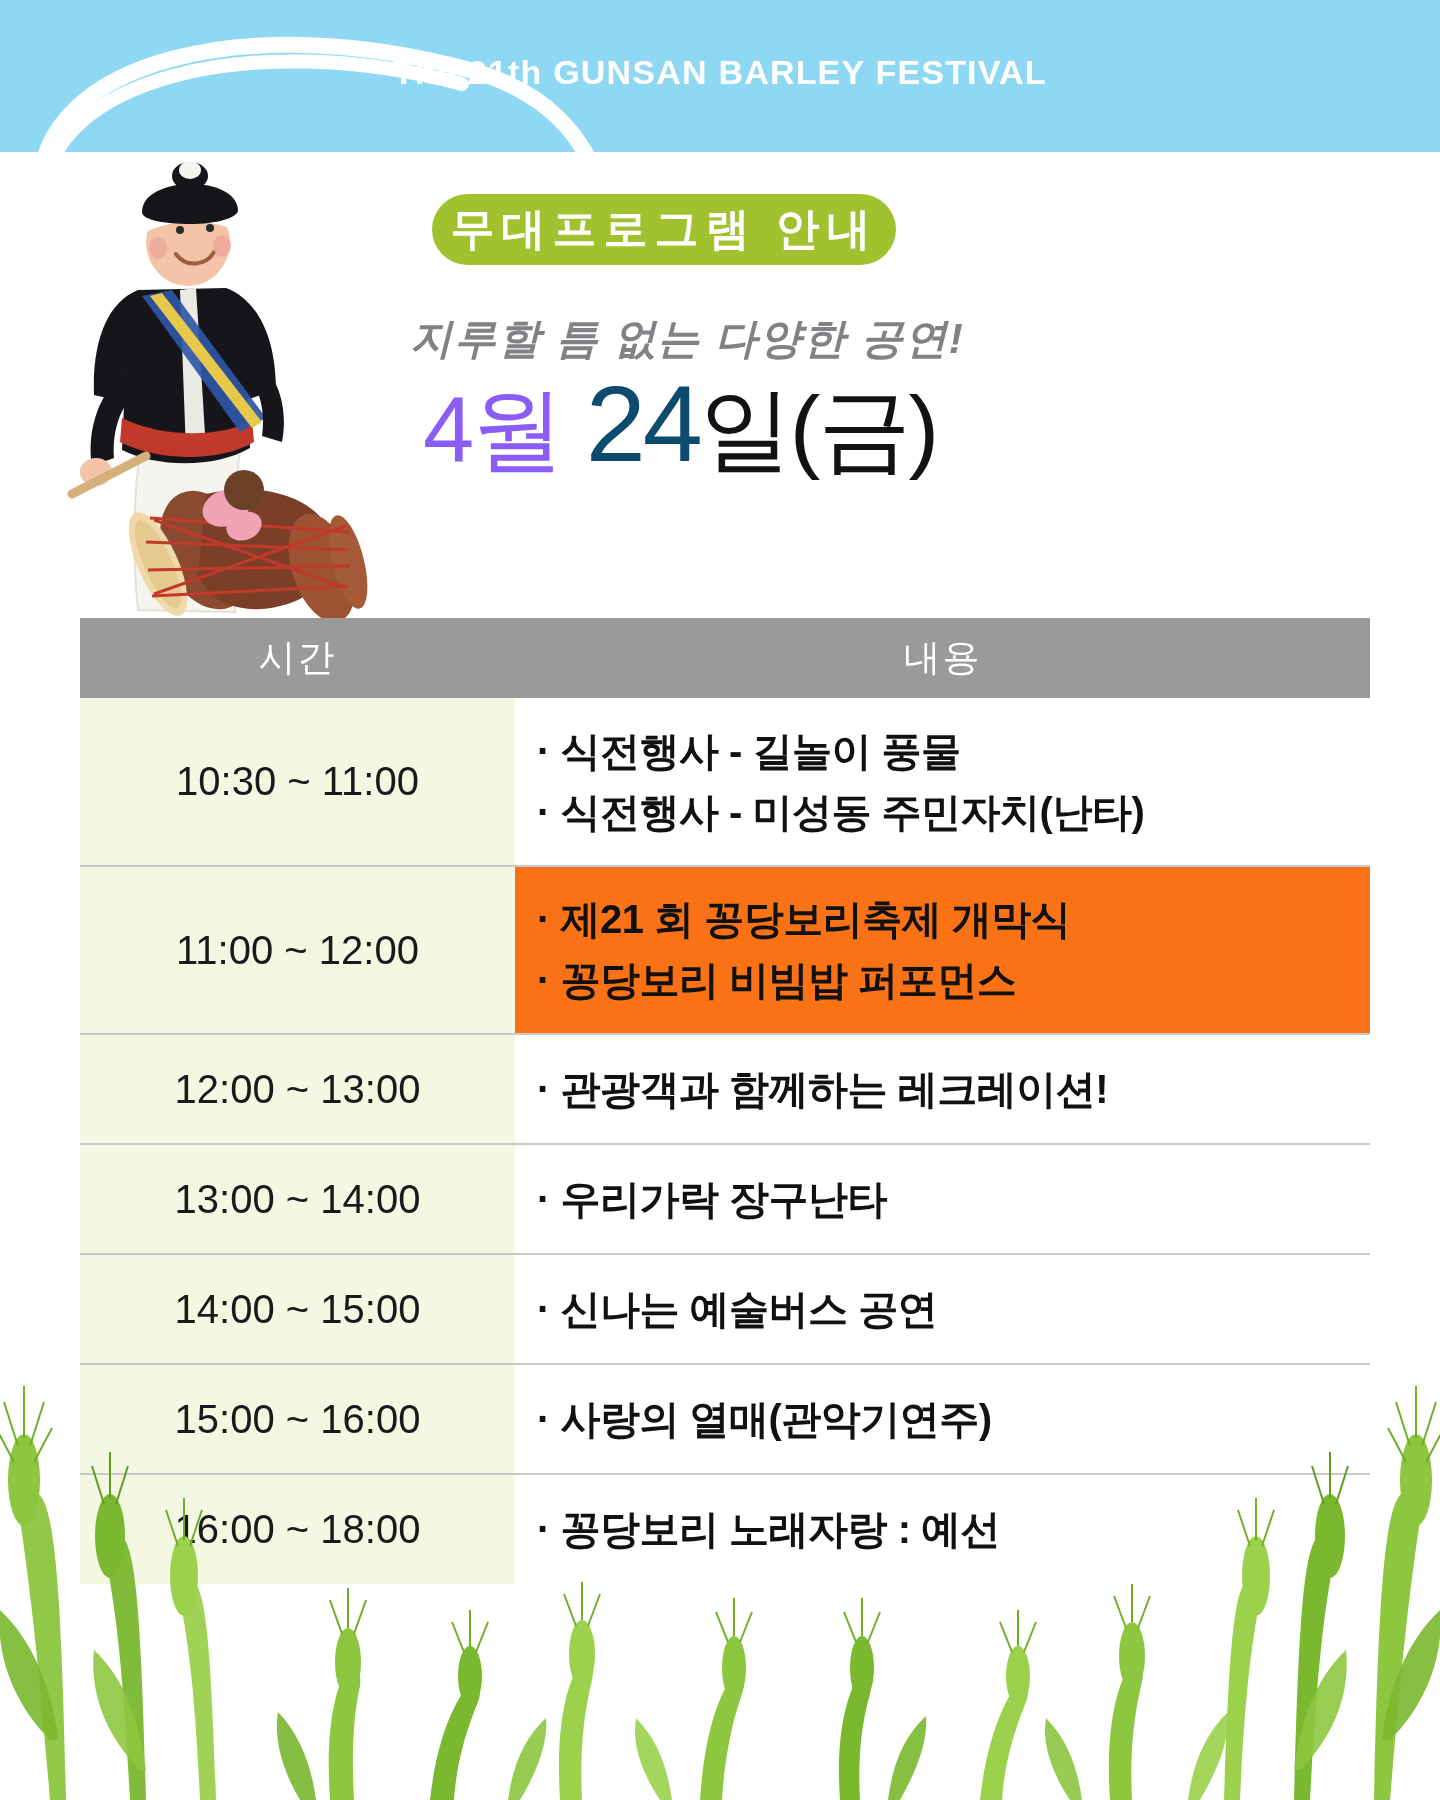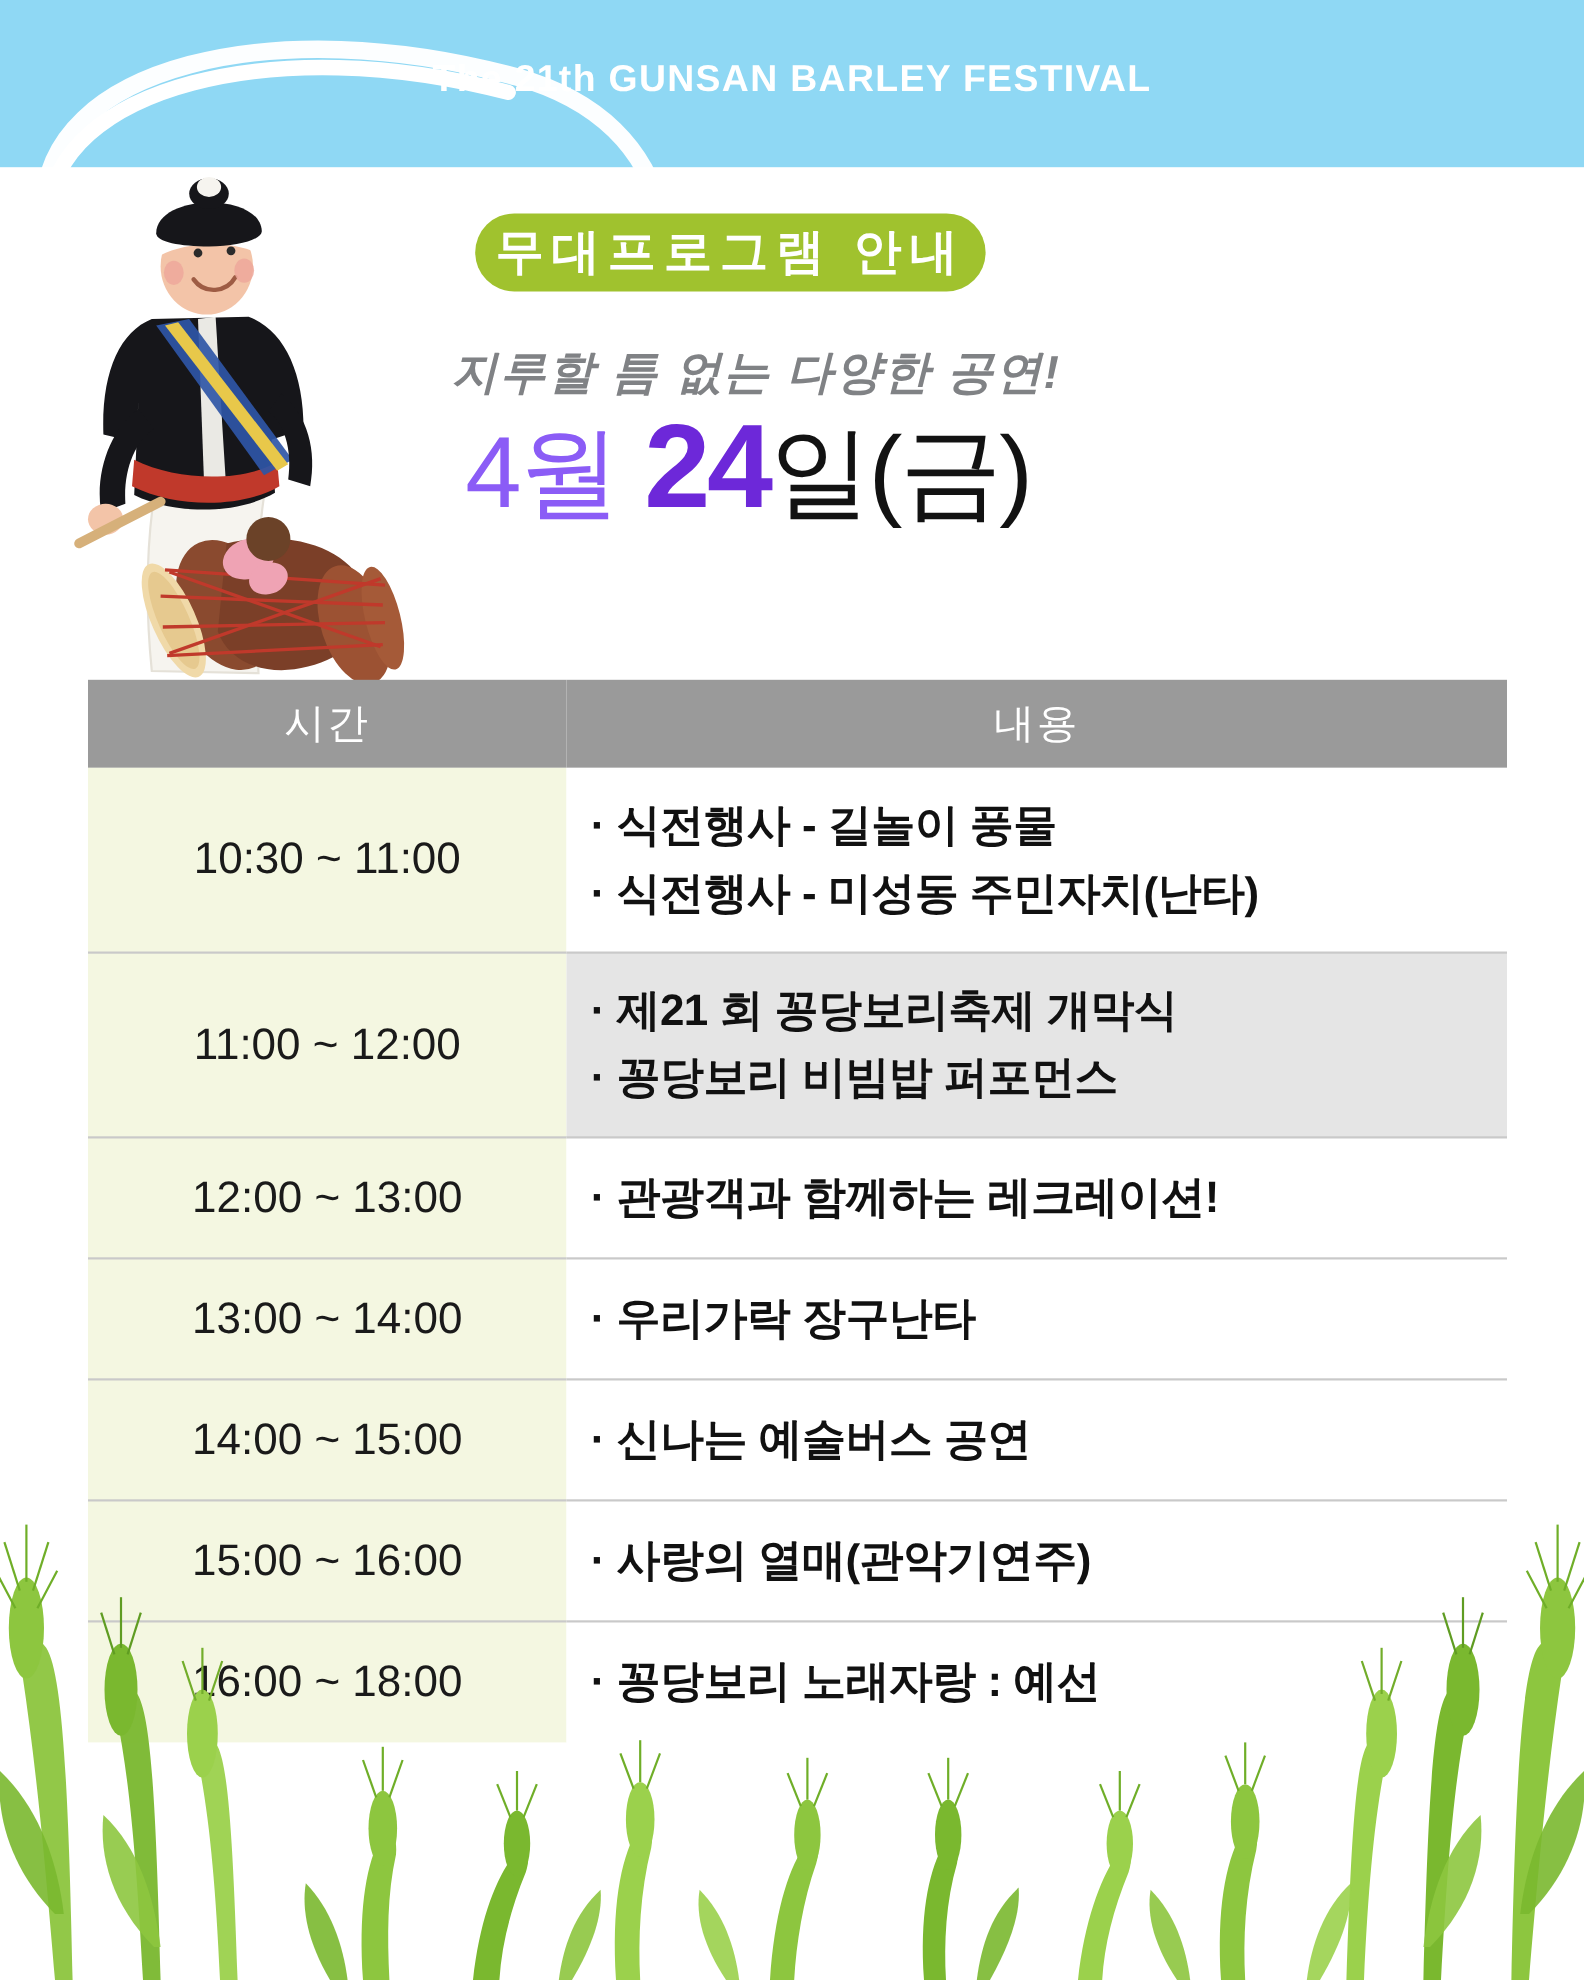--- a/index.html
+++ b/index.html
@@ -104,23 +104,23 @@
     white-space: nowrap;
     line-height: 1;
   }
   .date-month {
     color: #8b5cf6;
     font-size: 92px;
     font-weight: normal;
     letter-spacing: -2px;
   }
   .date-day {
-    color: #6d28d9;
+    color: #0c4a6e;
     font-size: 108px;
-    font-weight: bold;
+    font-weight: normal;
     letter-spacing: -3px;
   }
   .date-rest {
     color: #121212;
     font-size: 92px;
     font-weight: normal;
     letter-spacing: -2px;
   }
 
   
@@ -160,21 +160,21 @@
     color: #1a1a1a;
     font-size: 40px;
     text-align: center;
     letter-spacing: 0px;
     white-space: nowrap;
   }
   td.desc-cell {
     background: #ffffff;
     padding: 0 0 0 22px;
   }
-  tr.highlight td.desc-cell { background: #e5e5e5; }
+  tr.highlight td.desc-cell { background: #f97316; }
 
   .desc-line {
     color: #111111;
     font-size: 40px;
     font-weight: bold;
     letter-spacing: -0.5px;
     white-space: nowrap;
     line-height: 1.52;
   }
 

